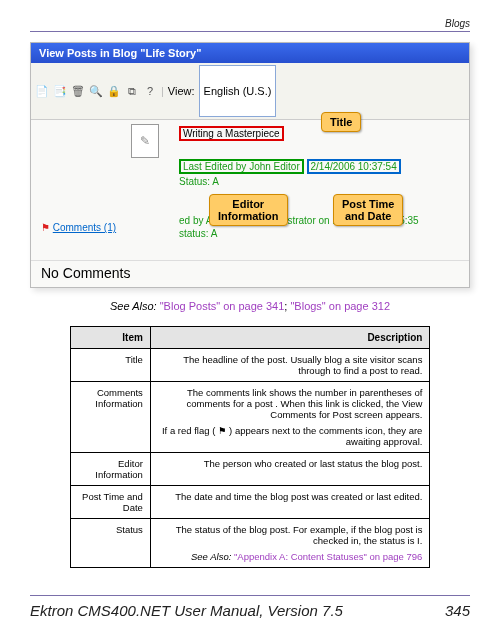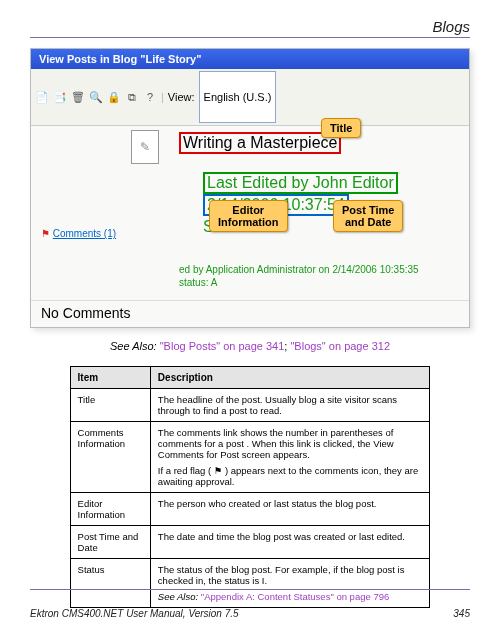--- a/index.html
+++ b/index.html
@@ -13,33 +13,33 @@
     position: relative;
     padding: 18px 30px 14px 30px;
   }
   .header-area {
     border-bottom: 1px solid #7a6faa;
     padding-bottom: 2px;
     margin-bottom: 10px;
     text-align: right;
     font-style: italic;
     color: #222;
-    font-size: 15px;
+    font-size: 10px;
   }
   .footer-area {
     position: absolute;
     bottom: 14px;
     left: 30px;
     right: 30px;
     border-top: 1px solid #7a6faa;
-    padding-top: 18px;
+    padding-top: 6px;
     display: flex;
     justify-content: space-between;
     font-style: italic;
-    font-size: 10px;
+    font-size: 15px;
     color: #222;
   }
   
   .figure {
     border: 1px solid #bbb;
     background: #f9f9f7;
     position: relative;
     margin: 4px 0 12px 0;
     box-shadow: 3px 3px 6px rgba(0,0,0,.12);
   }
@@ -72,33 +72,33 @@
     font-size:11px;
     padding:19px 4px;
   }
   .figure-body {
     position: relative;
     padding: 4px 8px 10px 8px;
     min-height: 140px;
   }
   .post-block {
     margin-left: 120px;
-    font-size: 16px;
+    font-size: 10px;
   }
   .doc-thumb {
     position:absolute;
     left: 100px; top: 4px;
     width:28px; height:34px;
     border:1px solid #999;
     background:#fff;
     display:flex;align-items:center;justify-content:center;
     color:#888;font-size:12px;
   }
   .line { margin: 2px 0; }
-  .green { color: #1a9a1a; margin-left: 24px; }
+  .green { color: #1a9a1a; }
   .flag { color:#d22; }
   .callout {
     position: absolute;
     background: #ffcc66;
     border: 1.5px solid #d08a00;
     border-radius: 4px;
     font-weight: bold;
     font-family: "Comic Sans MS", Arial, sans-serif;
     font-size: 11px;
     padding: 3px 8px;
@@ -128,21 +128,21 @@
   table.desc {
     border-collapse: collapse;
     width: 82%;
     margin: 0 auto;
     font-size: 9.5px;
   }
   table.desc th, table.desc td {
     border: 1px solid #000;
     padding: 5px 7px;
     vertical-align: top;
-    text-align: left;
+    text-align: right;
   }
   table.desc thead th {
     background: #e4e4e4;
     font-weight: bold;
     font-size: 10px;
   }
   table.desc td p { margin-bottom: 5px; }
   table.desc td p:last-child { margin-bottom: 0; }
   .inline-link { color:#a040c0; }
 </style>

